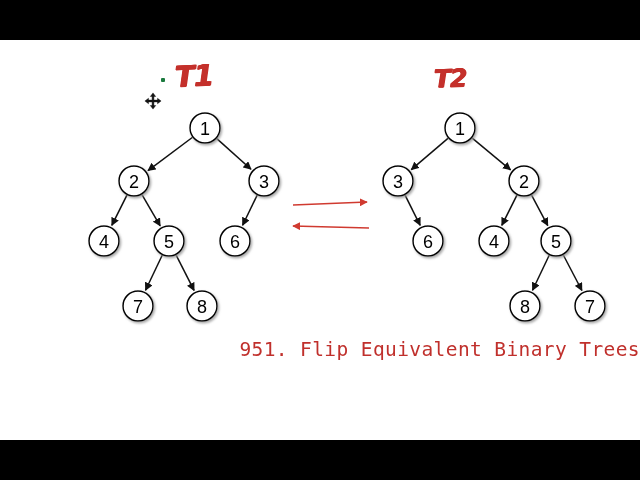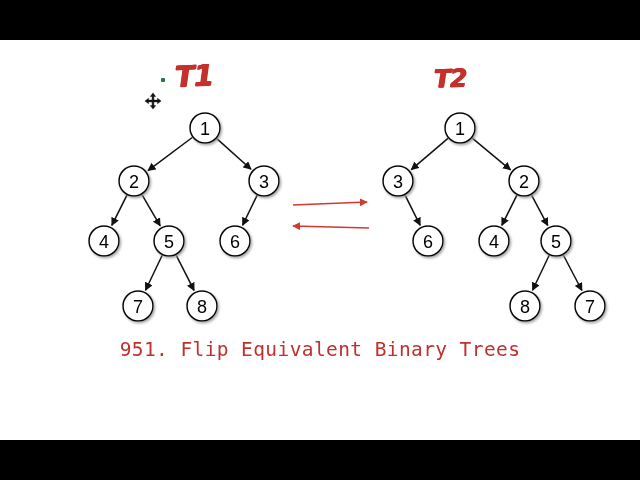--- a/index.html
+++ b/index.html
@@ -68,21 +68,21 @@
     top: 24px;
     font-size: 25px;
     transform: rotate(-2deg);
   }
 
   #caption {
     position: absolute;
     left: 0;
     top: 298px;
     width: 640px;
-    text-align: center;
+    text-align: right;
     color: #c0302c;
     font-family: "DejaVu Sans Mono", monospace;
     font-size: 19.5px;
     letter-spacing: 0.4px;
     white-space: nowrap;
   }
 
   
   #green-dot {
     position: absolute;

